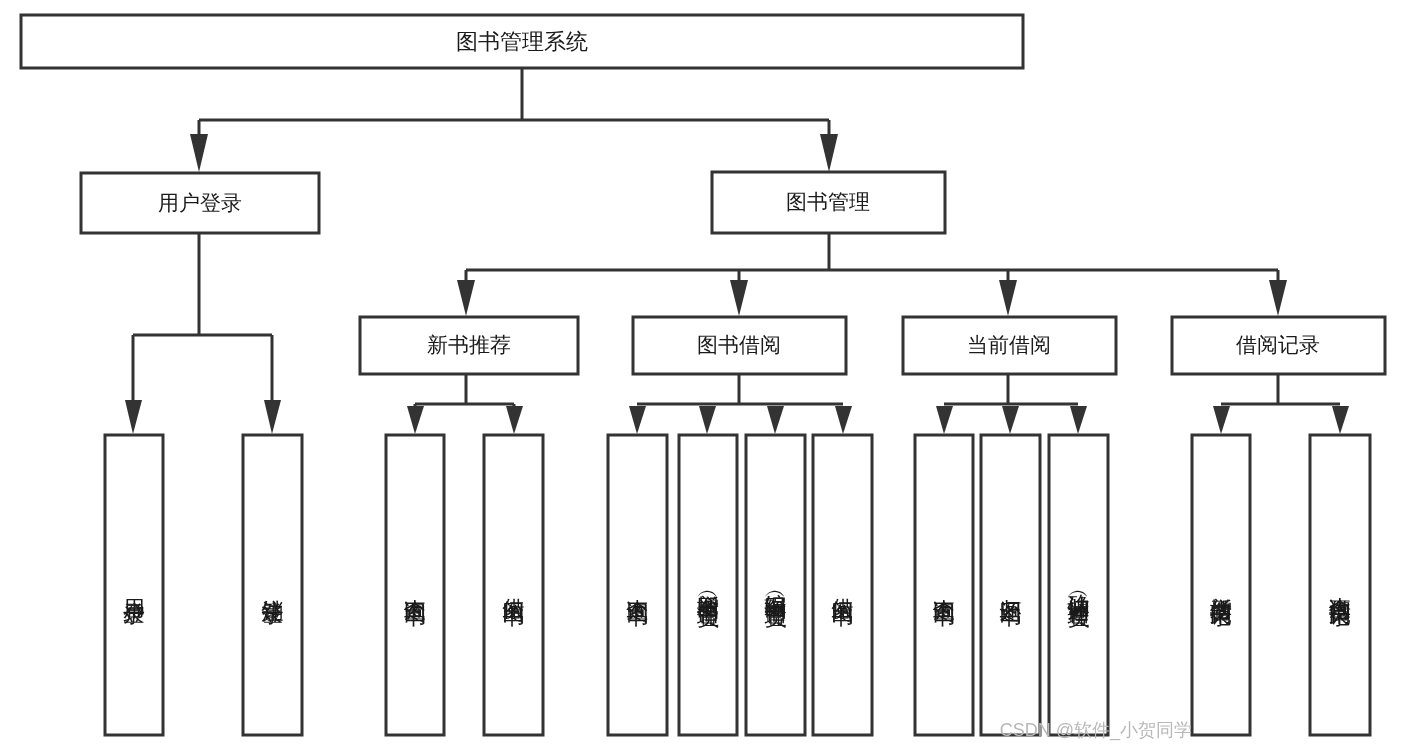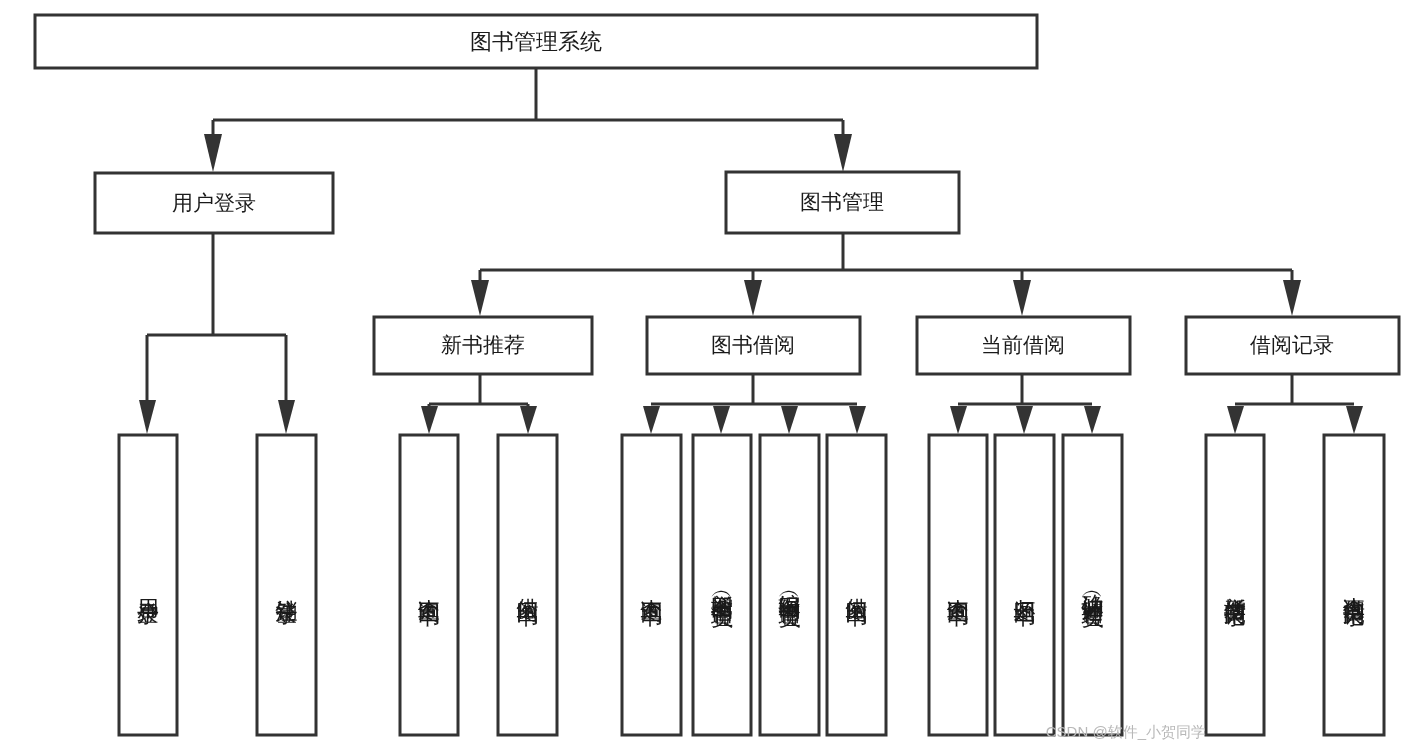--- a/index.html
+++ b/index.html
@@ -11,21 +11,20 @@
     width: 1405px;
     height: 747px;
     font-family: "Liberation Sans", "DejaVu Sans", sans-serif;
     overflow: hidden;
     position: relative;
   }
   #diagram-root {
     position: relative;
     width: 1200px;
     height: 747px;
-    margin-left: 14px;
   }
   svg.flow-canvas {
     position: absolute;
     top: 0;
     left: 0;
     width: 1405px;
     height: 747px;
     display: block;
   }
   .node-box {
@@ -73,21 +72,21 @@
     line-height: 1.0;
     color: #1a1a1a;
     letter-spacing: 2px;
     white-space: nowrap;
   }
   .watermark {
     position: absolute;
     right: 8px;
     bottom: 5px;
     font-family: "Liberation Sans", "DejaVu Sans", sans-serif;
-    font-size: 15px;
+    font-size: 18px;
     color: #b8b8b8;
     white-space: nowrap;
     user-select: none;
   }
 </style>
 </head>
 <body>
 
 <div id="diagram-root">
 

